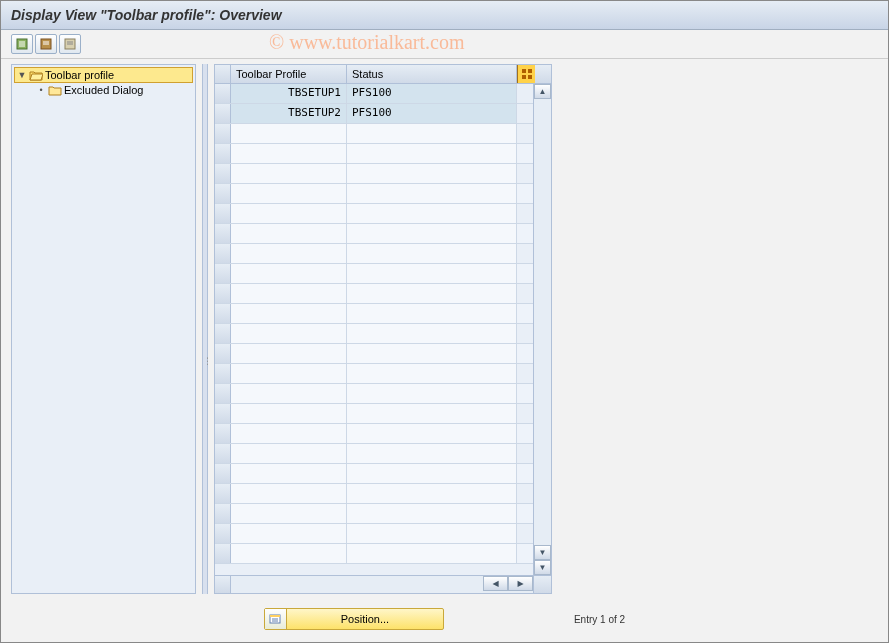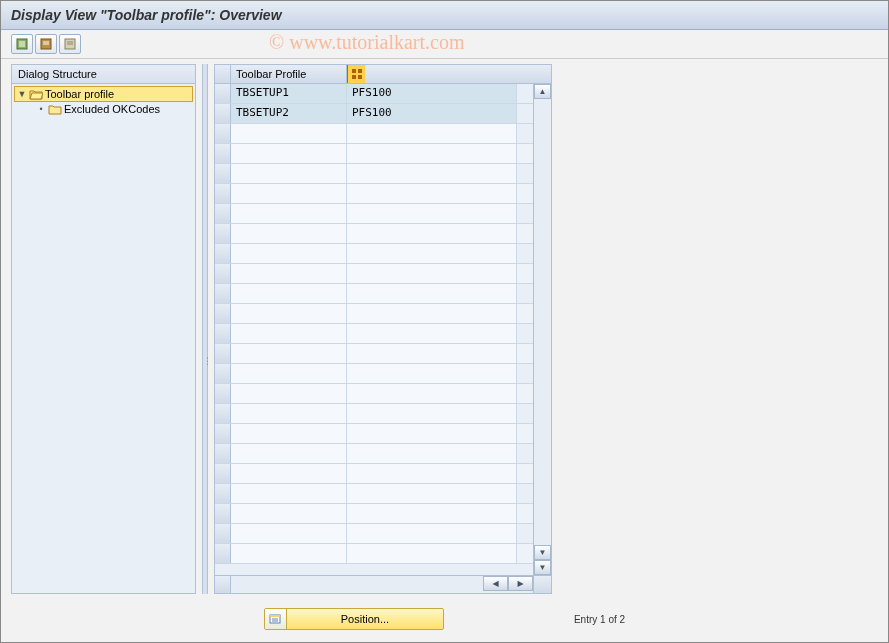--- a/index.html
+++ b/index.html
@@ -162,21 +162,21 @@
       border-right: 1px solid #b0c0d8;
       cursor: pointer;
     }
     .cell {
       padding: 2px 5px;
       font-size: 11px;
       border-right: 1px solid #cdd8e6;
       background: #f5f8fc;
       font-family: "Lucida Console", Monaco, monospace;
     }
-    .cell.c1 { width: 116px; }
+    .cell.c1 { width: 116px; text-align: right; }
     .cell.c2 { width: 170px; }
     .vscroll {
       width: 18px;
       background: #e6edf5;
       border-left: 1px solid #b0c0d8;
       display: flex;
       flex-direction: column;
     }
     .scroll-btn {
       height: 15px;
@@ -260,50 +260,50 @@
     <svg viewBox="0 0 14 14">
         <rect x="2" y="2" width="10" height="10" fill="#d8d0b0" stroke="#8a8060"></rect>
         <line x1="4" y1="5" x2="10" y2="5" stroke="#888"></line>
         <line x1="4" y1="7" x2="10" y2="7" stroke="#888"></line>
       </svg>
   </button>
 </div>
 
 <div class="main-area">
   <div class="tree-panel">
-    <div class="tree-header">Dialog Structure</div>
     <div class="tree-body">
       <div class="tree-node selected">
         <span class="tree-toggle">▼</span>
         <span class="folder-icon-open">
           <svg width="14" height="12" viewBox="0 0 14 12">
               <path d="M1 3 L1 11 L13 11 L13 4 L6 4 L5 3 Z" fill="#ffe070" stroke="#b08020"></path>
               <path d="M1 11 L3 5 L14 5 L12 11 Z" fill="#fff0a0" stroke="#b08020"></path>
             </svg>
         </span>
         <span>Toolbar profile</span>
       </div>
       <div class="tree-node child">
         <span class="tree-toggle">•</span>
         <span class="folder-icon-closed">
           <svg width="14" height="12" viewBox="0 0 14 12">
               <path d="M1 3 L1 11 L13 11 L13 4 L6 4 L5 3 Z" fill="#ffe89a" stroke="#b08020"></path>
             </svg>
         </span>
-        <span>Excluded OKCodes</span>
+        <span>Excluded Dialog</span>
       </div>
     </div>
   </div>
 
   <div class="splitter"></div>
 
   <div class="table-wrap">
     <div class="table-header">
       <div class="tcol-sel"></div>
       <div class="tcol-1">Toolbar Profile</div>
+      <div class="tcol-2">Status</div>
       <div class="tcol-cfg">
         <svg width="12" height="12" viewBox="0 0 12 12">
             <rect x="1" y="1" width="4" height="4" fill="#b06000"></rect>
             <rect x="7" y="1" width="4" height="4" fill="#b06000"></rect>
             <rect x="1" y="7" width="4" height="4" fill="#b06000"></rect>
             <rect x="7" y="7" width="4" height="4" fill="#b06000"></rect>
           </svg>
       </div>
     </div>
     <div class="tbody">

